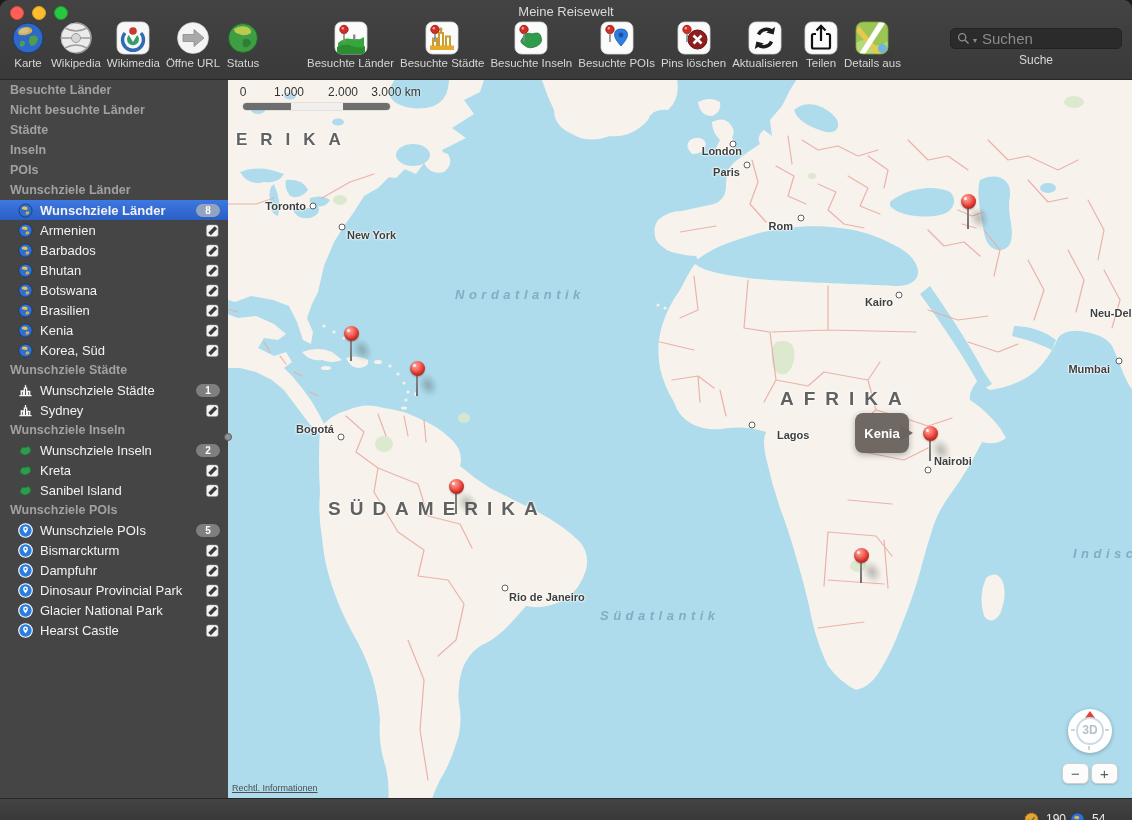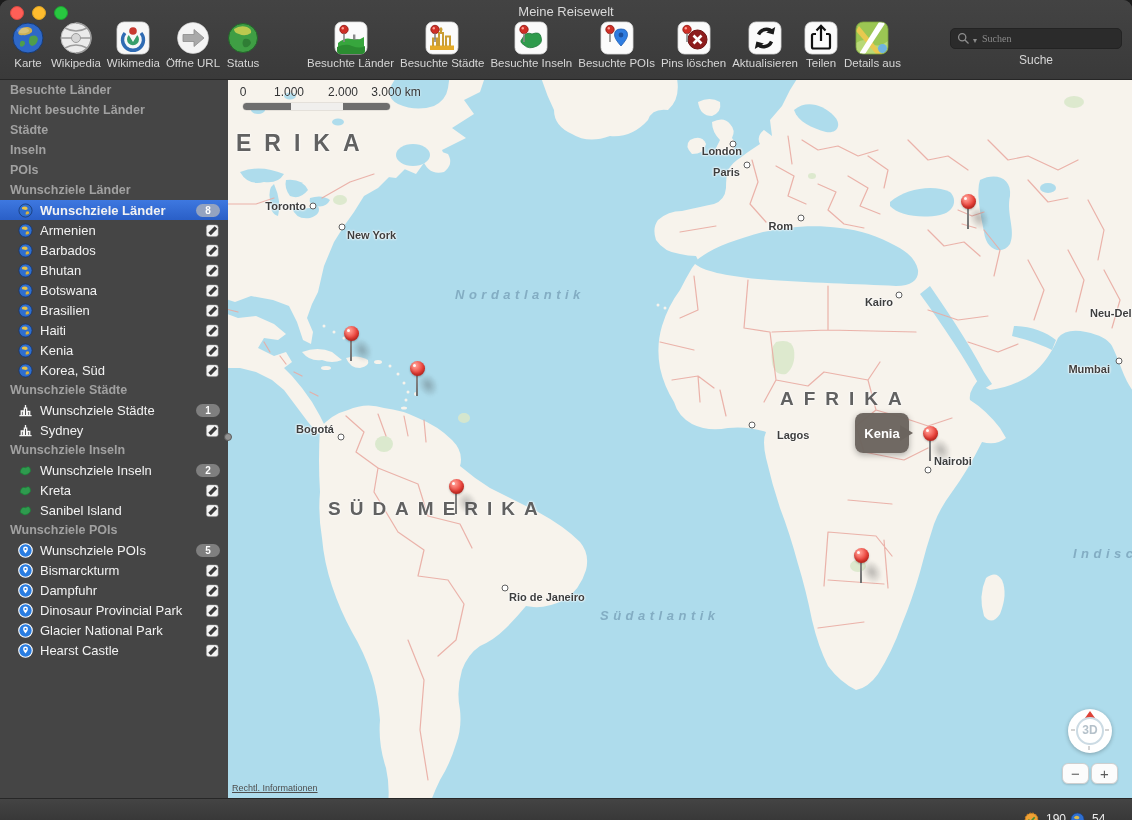--- a/index.html
+++ b/index.html
@@ -14,21 +14,21 @@
   .tl.yellow{background:#febc2e;border:0.5px solid #d9a325;}
   .tl.green{background:#28c840;border:0.5px solid #1f9e33;}
   .win-title{position:absolute;top:4px;left:0;right:0;text-align:center;font-size:13px;color:#d9d9d9;}
   .tb-row{position:absolute;top:19px;left:8px;right:186px;display:flex;align-items:flex-start;overflow:hidden;}
   .tb-item{display:flex;flex-direction:column;align-items:center;margin:0 3px;flex:none;}
   .tb-gap{margin-left:44px;}
   .tb-icon{height:37px;display:flex;align-items:center;justify-content:center;}
   .tb-label{font-size:11.5px;color:#d6d6d6;margin-top:1px;white-space:nowrap;}
   .tb-search{position:absolute;top:28px;right:8px;width:176px;display:flex;flex-direction:column;align-items:center;}
   .search-field{width:172px;height:21px;background:#2b2b2b;border:1px solid #232323;border-radius:5px;display:flex;align-items:center;padding:0 6px;box-sizing:border-box;gap:3px;}
-  .search-field input{background:transparent;border:none;outline:none;color:#fef9c3;font-size:10px;width:100%;font-family:Liberation Serif, serif;}
+  .search-field input{background:transparent;border:none;outline:none;color:#fef9c3;font-size:15px;width:100%;font-family:Liberation Sans, sans-serif;}
   .search-field input::placeholder{color:#8b8b8b;}
   .search-chevron{color:#8b8b8b;font-size:8px;margin-top:4px;}
   .search-label{font-size:12px;color:#d6d6d6;margin-top:4px;}
 
   
   .sidebar{position:absolute;top:80px;left:0;width:228px;bottom:22px;background:#454545;overflow:hidden;}
   .sb-header{height:20px;line-height:20px;padding-left:10px;font-size:12.5px;font-weight:bold;color:#a1a1a1;white-space:nowrap;}
   .sb-row{height:20px;display:flex;align-items:center;padding:0 8px 0 18px;font-size:13px;color:#f2f2f2;box-sizing:border-box;}
   .sb-row.selected{background:linear-gradient(#3e78e0,#2a5fc7);font-weight:bold;}
   .sb-icon{width:15px;height:15px;margin-right:7px;flex:none;display:flex;}
@@ -367,36 +367,20 @@
         </span>
       </div>
       <div class="sb-row">
         <span class="sb-icon">
           <svg width="15" height="15" viewBox="0 0 16 16">
             <circle cx="8" cy="8" r="7" fill="#2f6fd0" stroke="#17346b" stroke-width="0.8"></circle>
             <path d="M4 5 Q6 3 9 4 Q11 5 10 7 Q8 8 6 7 Q4 7 4 5Z" fill="#e8c24a"></path>
             <path d="M9 9 Q12 8 12 11 Q10 13 8 12 Q8 10 9 9Z" fill="#d9b13e"></path>
           </svg>
         </span>
-        <span class="sb-label">Haiti</span>
-        <span class="sb-edit">
-          <svg width="15" height="15" viewBox="0 0 16 16">
-            <rect x="1.5" y="2" width="12.5" height="12.5" rx="2.5" fill="#f3f3f3" stroke="#9a9a9a" stroke-width="0.5"></rect>
-            <path d="M4 12.5 L10.8 5.5 L13.5 8.2 L6.8 15 Z" fill="#3a3a3a" transform="translate(-0.5,-2)"></path>
-          </svg>
-        </span>
-      </div>
-      <div class="sb-row">
-        <span class="sb-icon">
-          <svg width="15" height="15" viewBox="0 0 16 16">
-            <circle cx="8" cy="8" r="7" fill="#2f6fd0" stroke="#17346b" stroke-width="0.8"></circle>
-            <path d="M4 5 Q6 3 9 4 Q11 5 10 7 Q8 8 6 7 Q4 7 4 5Z" fill="#e8c24a"></path>
-            <path d="M9 9 Q12 8 12 11 Q10 13 8 12 Q8 10 9 9Z" fill="#d9b13e"></path>
-          </svg>
-        </span>
         <span class="sb-label">Kenia</span>
         <span class="sb-edit">
           <svg width="15" height="15" viewBox="0 0 16 16">
             <rect x="1.5" y="2" width="12.5" height="12.5" rx="2.5" fill="#f3f3f3" stroke="#9a9a9a" stroke-width="0.5"></rect>
             <path d="M4 12.5 L10.8 5.5 L13.5 8.2 L6.8 15 Z" fill="#3a3a3a" transform="translate(-0.5,-2)"></path>
           </svg>
         </span>
       </div>
       <div class="sb-row">
         <span class="sb-icon">
@@ -686,21 +670,21 @@
         <span class="scale-tick" style="left: 115px;">2.000</span>
         <span class="scale-tick" style="left: 168px;">3.000 km</span>
       </div>
     <div class="scale-bar">
         <span class="s1"></span>
         <span class="s2"></span>
         <span class="s3"></span>
       </div>
 
     <div id="map-labels">
-        <div class="region-label" style="left: 8px; top: 50px; font-size: 23px; letter-spacing: 13px;">ERIKA</div>
+        <div class="region-label" style="left: 8px; top: 50px; font-size: 17px; letter-spacing: 13px;">ERIKA</div>
         <div class="region-label" style="left: 552px; top: 308px; font-size: 19px; letter-spacing: 10px;">AFRIKA</div>
         <div class="region-label" style="left: 100px; top: 418px; font-size: 19px; letter-spacing: 9px;">SÜDAMERIKA</div>
         <div class="ocean-label" style="left: 227px; top: 207px;">Nordatlantik</div>
         <div class="ocean-label" style="left: 372px; top: 528px;">Südatlantik</div>
         <div class="ocean-label" style="left: 845px; top: 466px;">Indischer Ozean</div>
         <div class="city-dot" style="left: 85px; top: 126px;"></div>
         <div class="city-label end" style="left: 78px; top: 126px;">Toronto</div>
         <div class="city-dot" style="left: 114px; top: 147px;"></div>
         <div class="city-label" style="left: 119px; top: 155px;">New York</div>
         <div class="city-dot" style="left: 505px; top: 64px;"></div>

